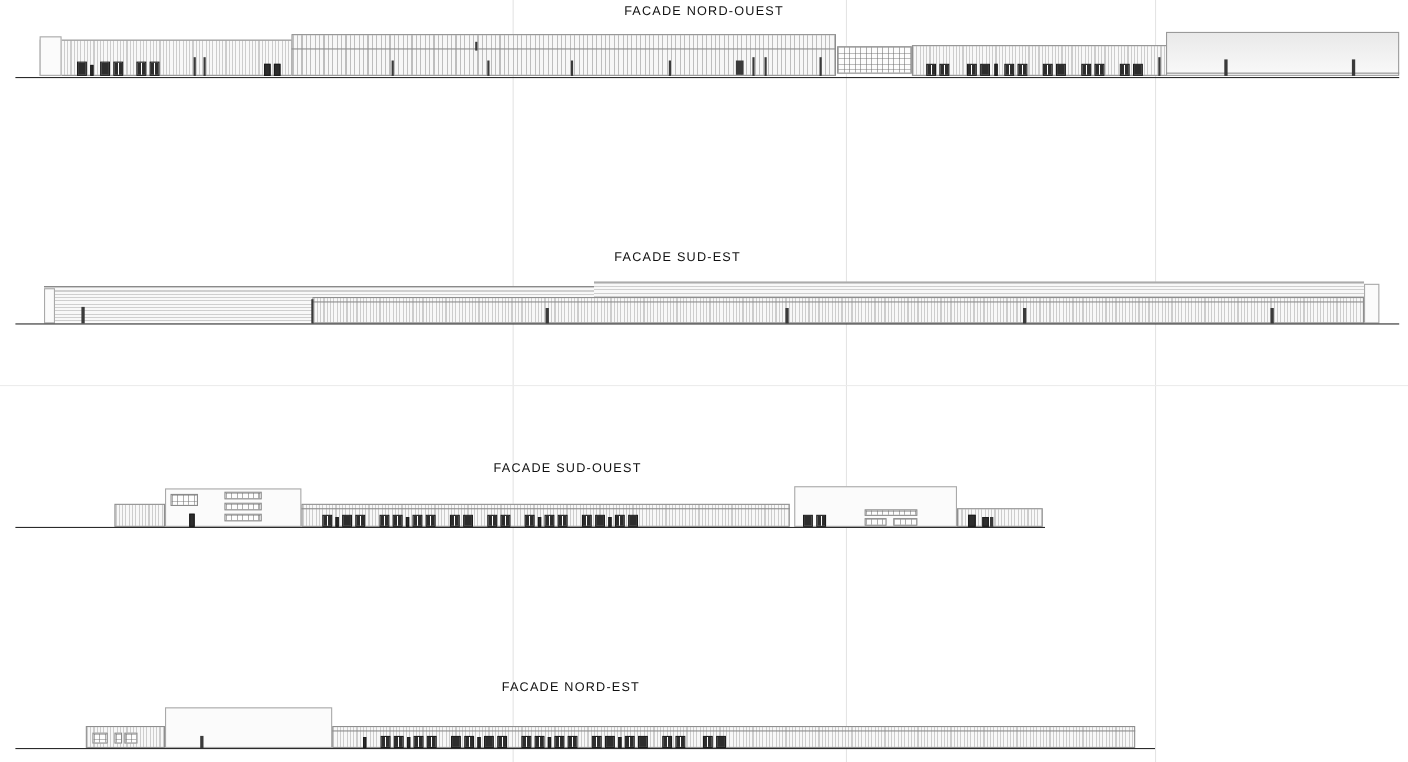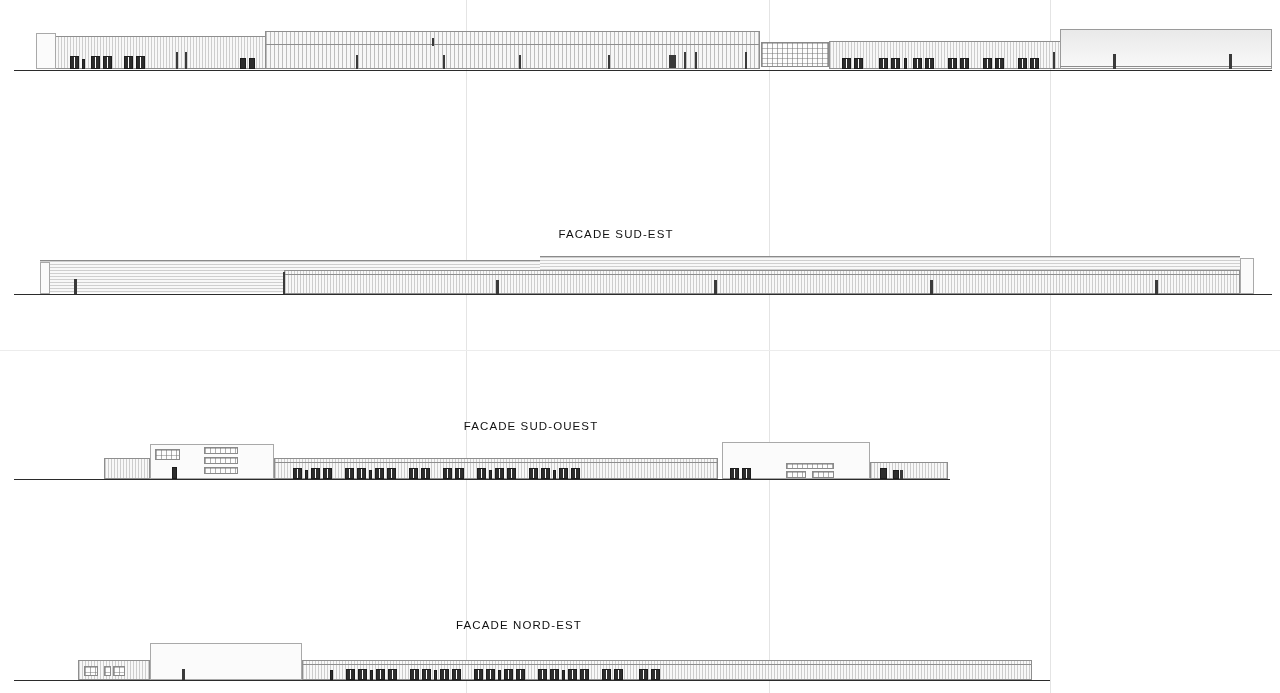--- a/index.html
+++ b/index.html
@@ -121,20 +121,21 @@
 
 <div id="sheet">
 
   <div class="fold-v" style="left:466px;"></div>
   <div class="fold-v" style="left:769px;"></div>
   <div class="fold-v" style="left:1050px;"></div>
   <div class="fold-h" style="top:350px;"></div>
 
   <div class="elevation" style="left:0; top:0; width:1280px; height:90px;">
 
+    <div class="elev-title" style="top:5px;">FACADE NORD-OUEST</div>
 
     <div class="mass hatch-fine" style="left:36px; top:36px; width:230px; height:33px;"></div>
     <div class="mass light" style="left:36px; top:33px; width:20px; height:36px;"></div>
 
     <div class="mass hatch" style="left:265px; top:31px; width:495px; height:38px;"></div>
     <div class="thinline" style="left:265px; top:44px; width:495px;"></div>
 
     <div class="glazing" style="position:absolute; left:761px; top:42px; width:68px; height:25px;"></div>
 
     <div class="mass hatch-fine" style="left:829px; top:41px; width:232px; height:28px;"></div>
@@ -206,21 +207,21 @@
     <div class="post" style="left:496px; top:55px; width:3px; height:14px;"></div>
     <div class="post" style="left:714px; top:55px; width:3px; height:14px;"></div>
     <div class="post" style="left:930px; top:55px; width:3px; height:14px;"></div>
     <div class="post" style="left:1155px; top:55px; width:3px; height:14px;"></div>
 
     <div class="ground-line" style="left:14px; top:69px; width:1258px;"></div>
   </div>
 
   <div class="elevation" style="left:0; top:418px; width:1000px; height:70px;">
 
-    <div class="elev-title" style="top:2px; left:15px; width:1032px;">FACADE SUD-OUEST</div>
+    <div class="elev-title" style="top:2px; left:0; width:1032px;">FACADE SUD-OUEST</div>
 
     <div class="mass hatch-fine" style="left:104px; top:40px; width:46px; height:21px;"></div>
 
     <div class="mass light" style="left:150px; top:26px; width:124px; height:35px;"></div>
     <div class="glazing" style="position:absolute; left:155px; top:31px; width:25px; height:11px;"></div>
     <div class="glazing" style="position:absolute; left:204px; top:29px; width:34px; height:7px;"></div>
     <div class="glazing" style="position:absolute; left:204px; top:39px; width:34px; height:7px;"></div>
     <div class="glazing" style="position:absolute; left:204px; top:49px; width:34px; height:7px;"></div>
     <div class="door" style="position:absolute; left:172px; top:49px; width:5px; height:12px;"></div>
 

